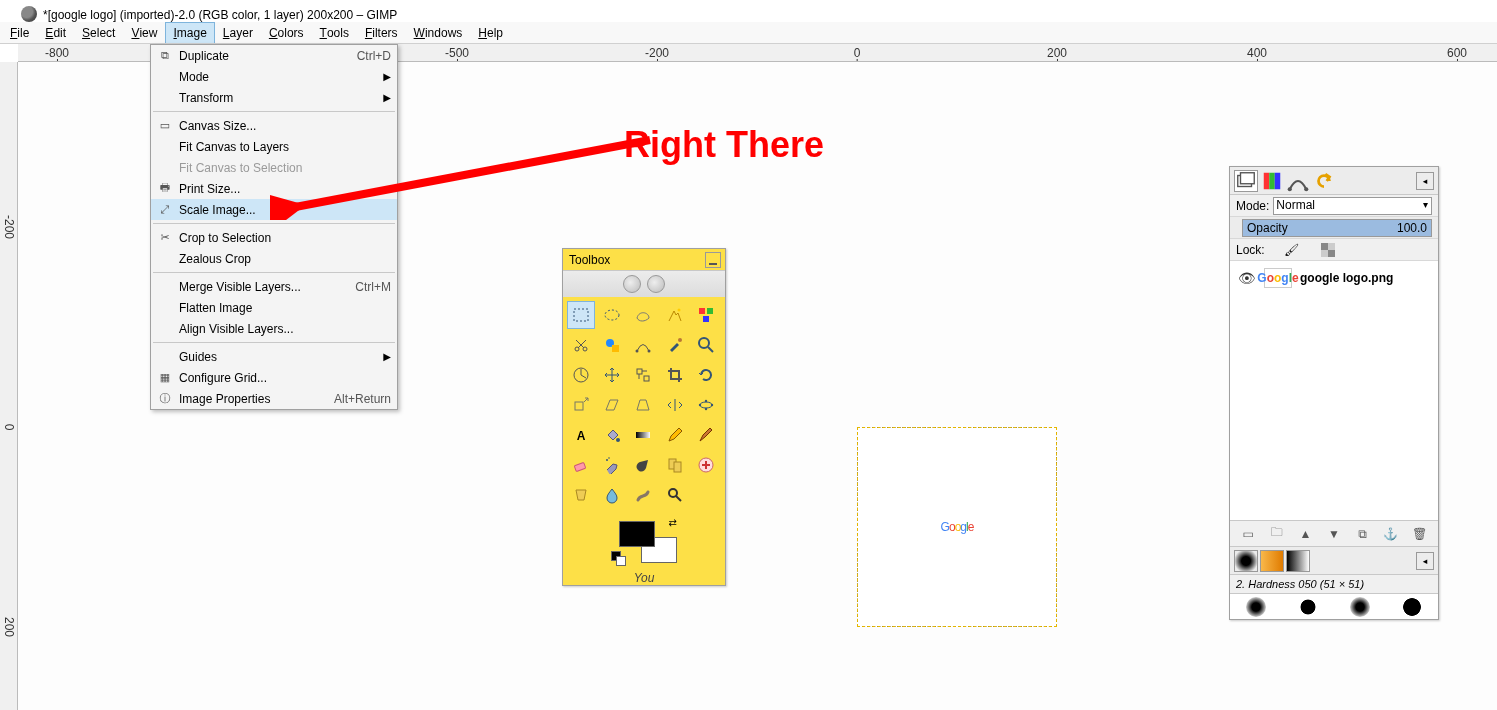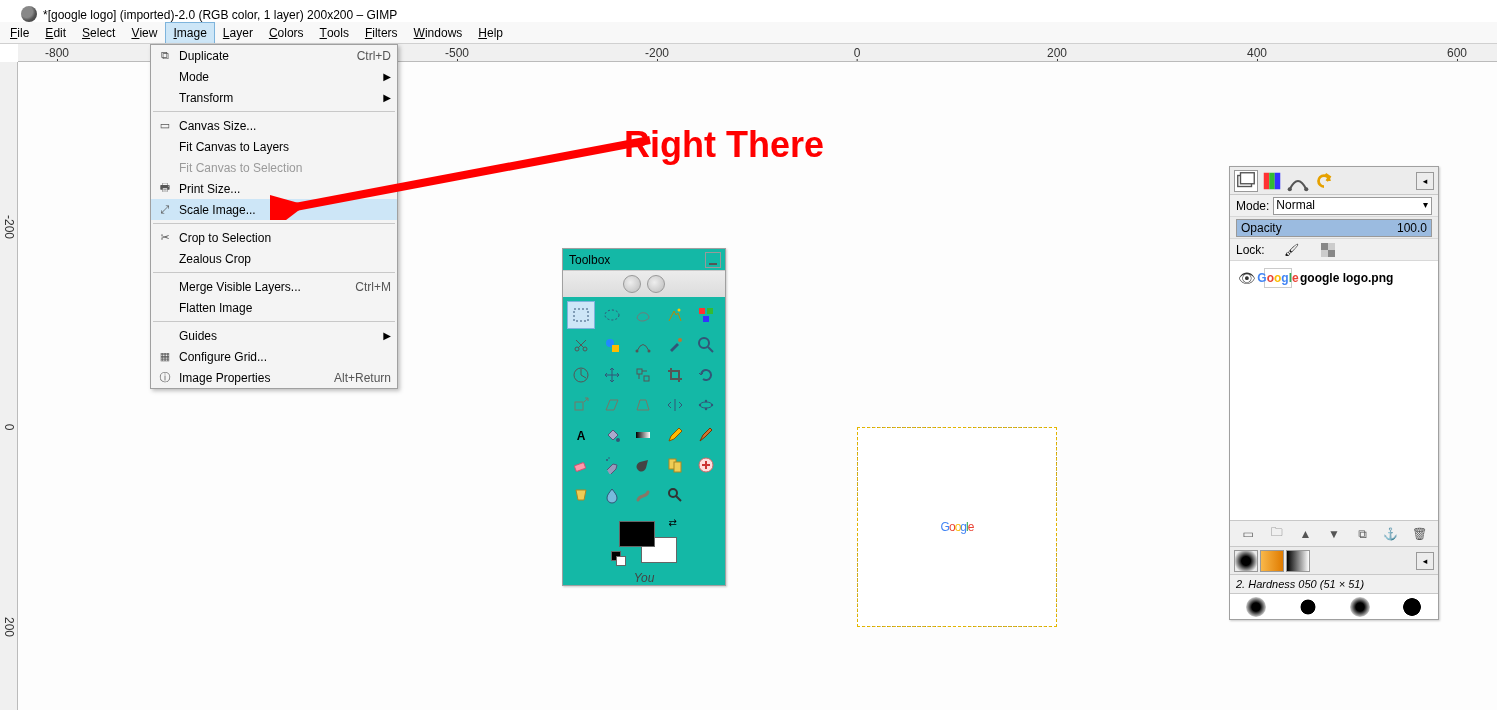--- a/index.html
+++ b/index.html
@@ -27,21 +27,21 @@
   .drow.hover { background:#cde6f7; }
   .drow.disabled { color:#9a9a9a; }
   .drow .ic { position:absolute; left:6px; width:16px; height:16px; display:flex; align-items:center; justify-content:center; font-size:11px; color:#555; }
   .drow .sc { margin-left:auto; color:#555; }
   .drow .sub { margin-left:auto; font-size:10px; }
   .dsep { height:1px; margin:3px 2px; background:#c8c8c8; }
   
   .anno-text { position:absolute; top:124px; left:624px; font:700 36px "Segoe UI",Arial,sans-serif; color:#ff0000; }
   .anno-arrow { position:absolute; top:130px; left:270px; width:390px; height:90px; pointer-events:none; }
   
-  .toolbox { position:absolute; top:248px; left:562px; width:164px; background:#14b8a6; border:1px solid #a0a0a0; box-shadow:1px 1px 2px rgba(0,0,0,.2); }
+  .toolbox { position:absolute; top:248px; left:562px; width:164px; background:#fde047; border:1px solid #a0a0a0; box-shadow:1px 1px 2px rgba(0,0,0,.2); }
   .toolbox-title { height:22px; display:flex; align-items:center; padding:0 6px; font-size:12px; border-bottom:1px solid #c8c8c8; position:relative; }
   .toolbox-title .min { position:absolute; right:4px; top:3px; width:16px; height:16px; border:1px solid #999; display:flex; align-items:flex-end; justify-content:center; }
   .toolbox-title .min::before { content:""; width:8px; height:2px; background:#555; margin-bottom:2px; }
   .mascot { height:26px; background:linear-gradient(#ececec,#dcdcdc); display:flex; align-items:center; justify-content:center; gap:6px; }
   .mascot span { width:18px; height:18px; border-radius:50%; background:radial-gradient(circle at 40% 40%,#eee,#bbb); border:1px solid #999; }
   .tgrid { display:grid; grid-template-columns:repeat(5,1fr); gap:2px; padding:4px; }
   .tool { width:28px; height:28px; display:flex; align-items:center; justify-content:center; border:1px solid transparent; }
   .tool.sel { background:#cde6f7; border:1px solid #7eb4dc; }
   .tool svg { width:18px; height:18px; }
   .fgbg { height:48px; position:relative; margin:4px auto 2px; width:70px; }
@@ -67,21 +67,21 @@
   .dock-title { height:22px; display:flex; align-items:center; padding:0 6px; border-bottom:1px solid #c8c8c8; position:relative; }
   .dock-title .min { position:absolute; right:4px; top:3px; width:16px; height:16px; border:1px solid #999; display:flex; align-items:flex-end; justify-content:center; }
   .dock-title .min::before { content:""; width:8px; height:2px; background:#555; margin-bottom:2px; }
   .tabrow { height:28px; display:flex; align-items:center; gap:2px; padding:2px 4px; border-bottom:1px solid #c8c8c8; background:#ececec; }
   .tabrow .tab { width:24px; height:22px; display:flex; align-items:center; justify-content:center; border:1px solid transparent; }
   .tabrow .tab.sel { background:#fff; border:1px solid #999; }
   .tabrow .arrow { margin-left:auto; width:18px; height:18px; border:1px solid #999; display:flex; align-items:center; justify-content:center; font-size:9px; }
   .propline { display:flex; align-items:center; height:22px; padding:0 6px; border-bottom:1px solid #d8d8d8; }
   .mode-sel { flex:1; height:18px; margin-left:4px; border:1px solid #999; background:#fff; padding:0 2px; position:relative; }
   .mode-sel::after{ content:"▾"; position:absolute; right:3px; top:1px; font-size:10px; }
-  .opacity-bar { flex:1; height:18px; background:linear-gradient(90deg,#9bbbe0 0 100%, #fff 0); border:1px solid #999; position:relative; display:flex; align-items:center; justify-content:flex-end; padding-right:4px; }
+  .opacity-bar { flex:1; height:18px; margin-left:6px; background:linear-gradient(90deg,#9bbbe0 0 100%, #fff 0); border:1px solid #999; position:relative; display:flex; align-items:center; justify-content:flex-end; padding-right:4px; }
   .lockline { height:22px; display:flex; align-items:center; padding:0 6px; gap:18px; border-bottom:1px solid #d8d8d8; }
   .lock-ic { width:18px; height:18px; display:flex; align-items:center; justify-content:center; border:1px solid transparent; }
   .layer-list { height:260px; background:#fff; overflow:auto; border-bottom:1px solid #c8c8c8; }
   .layer-row { height:34px; display:flex; align-items:center; padding:0 6px; gap:8px; border:2px solid transparent; }
   .layer-row .eye { width:18px; font-size:14px; color:#333; }
   .layer-row .thumb { width:28px; height:20px; border:1px solid #ccc; background:#fff; display:flex; align-items:center; justify-content:center; }
   .layer-row .thumb .mini-g { font-size:7px; font-weight:700; }
   .layer-row .lname { font-weight:700; }
   .layer-btns { height:26px; display:flex; align-items:center; justify-content:space-around; padding:0 4px; border-bottom:1px solid #c8c8c8; }
   .layer-btns .lb { width:20px; height:20px; display:flex; align-items:center; justify-content:center; color:#555; font-size:12px; }
@@ -181,20 +181,23 @@
       <span>Zealous Crop</span>
     </div>
     <div class="dsep"></div>
     <div class="drow">
       <span>Merge Visible Layers...</span>
       <span class="sc">Ctrl+M</span>
     </div>
     <div class="drow">
       <span>Flatten Image</span>
     </div>
+    <div class="drow">
+      <span>Align Visible Layers...</span>
+    </div>
     <div class="dsep"></div>
     <div class="drow">
       <span>Guides</span>
       <span class="sub">▶</span>
     </div>
     <div class="drow">
       <span class="ic">▦</span>
       <span>Configure Grid...</span>
     </div>
     <div class="drow">

